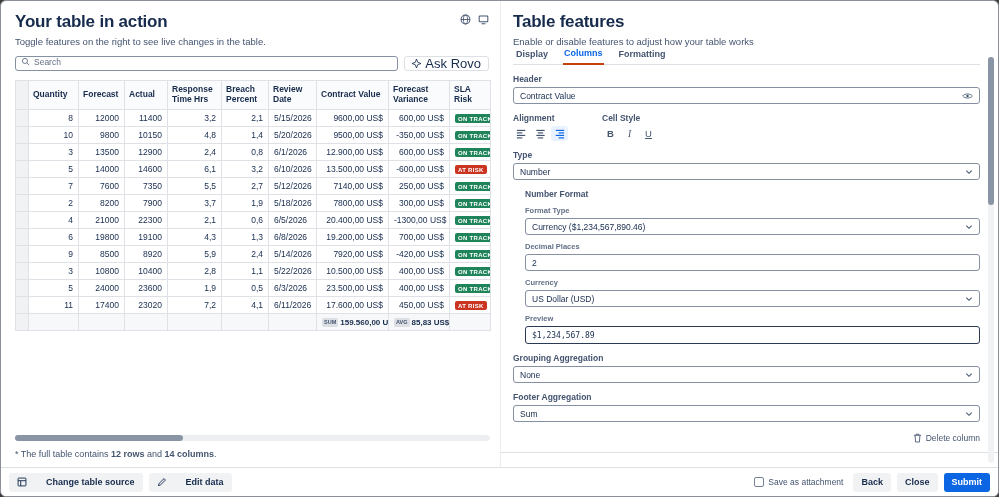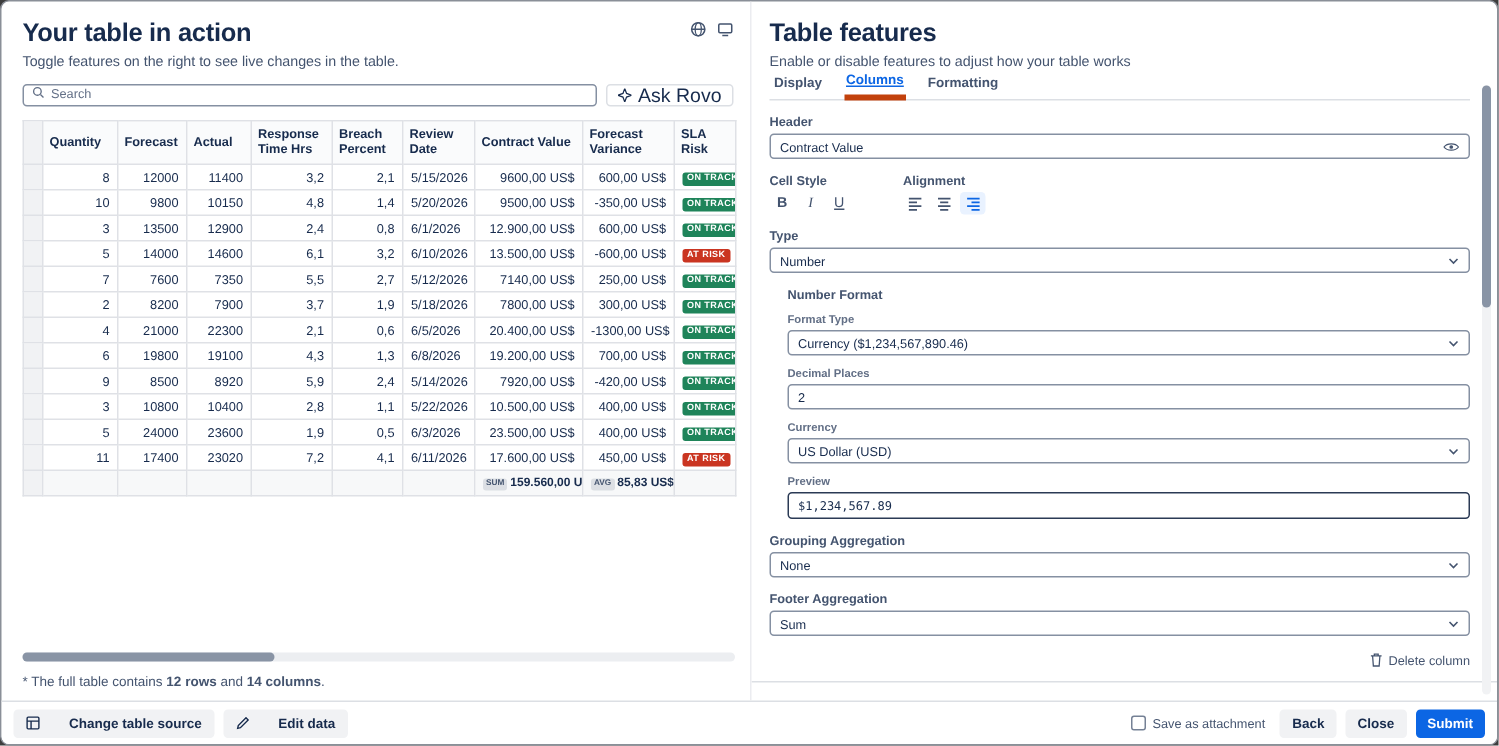--- a/index.html
+++ b/index.html
@@ -38,21 +38,21 @@
 
   .hscrollbar { margin-top: 104px; height: 6px; width: 475px; background: #ECEEF1; border-radius: 3px; position: relative; cursor: pointer; }
   .hscrollbar .thumb { position: absolute; left: 0; top: 0; height: 6px; width: 168px; background: #8994A5; border-radius: 3px; }
   .footnote { margin-top: 8px; font-size: 9px; color: #44546F; white-space: pre-wrap; }
   .footnote b { color: #44546F; }
 
   
   .right-panel { flex: 1; padding: 11px 18px 0 12px; position: relative; overflow: hidden; }
   .tabs { display: flex; gap: 14px; margin-top: 1px; border-bottom: 1px solid #DCDFE4; padding-left: 2px; }
   .tab { font-size: 9px; font-weight: bold; color: #44546F; padding: 0 1px 5px; margin-bottom: -1px; cursor: pointer; background: none; border: none; font-family: inherit; }
-  .tab.active { color: #0C66E4; border-bottom: 4px solid #c2410c; text-decoration: underline; }
+  .tab.active { color: #0C66E4; border-bottom: 2px solid #c2410c; }
 
   .f-label { font-size: 8.5px; font-weight: bold; color: #44546F; margin: 9px 0 3px; }
   .s-label { font-size: 7.5px; font-weight: bold; color: #626F86; margin: 7px 0 3px; }
   .fld { height: 17px; border: 1px solid #8590A2; border-radius: 3px; display: flex; align-items: center; justify-content: space-between; gap: 4px; padding: 0 6px; font-size: 8.5px; background: #fff; color: #172B4D; cursor: pointer; }
   .fld input { border: none; outline: none; flex: 1; font-size: 8.5px; font-family: inherit; color: #172B4D; background: transparent; }
   .fld .chev, .fld .eye { color: #44546F; display: flex; }
   .mono, .mono input { font-family: "DejaVu Sans Mono", monospace; font-size: 8px; }
 
   .style-row { display: flex; gap: 34px; }
   .style-col .f-label { margin-top: 9px; }
@@ -343,28 +343,20 @@
         <input value="Contract Value" style="">
         <span class="eye">
           <svg width="11" height="8" viewBox="0 0 16 10">
               <path d="M1 5 C4 1 12 1 15 5 C12 9 4 9 1 5 Z" fill="none" stroke="currentColor" stroke-width="1.2"></path>
               <circle cx="8" cy="5" r="1.8" fill="currentColor"></circle>
             </svg>
         </span>
       </div>
 
       <div class="style-row">
-        <div class="style-col">
-          <div class="f-label">Cell Style</div>
-          <div class="btn-strip">
-            <button class="icon-btn b">B</button>
-            <button class="icon-btn i">I</button>
-            <button class="icon-btn u">U</button>
-          </div>
-        </div>
         <div class="style-col">
           <div class="f-label">Alignment</div>
           <div class="btn-strip">
             <button class="icon-btn">
               <svg width="11" height="10" viewBox="0 0 13 12">
                   <rect x="1" y="1" width="10" height="1.4" fill="currentColor"></rect>
                   <rect x="1" y="4" width="6.5" height="1.4" fill="currentColor"></rect>
                   <rect x="1" y="7" width="10" height="1.4" fill="currentColor"></rect>
                   <rect x="1" y="10" width="6.5" height="1.4" fill="currentColor"></rect>
                 </svg>
@@ -378,20 +370,28 @@
                 </svg>
             </button>
             <button class="icon-btn selected">
               <svg width="11" height="10" viewBox="0 0 13 12">
                   <rect x="2" y="1" width="10" height="1.4" fill="currentColor"></rect>
                   <rect x="5.5" y="4" width="6.5" height="1.4" fill="currentColor"></rect>
                   <rect x="2" y="7" width="10" height="1.4" fill="currentColor"></rect>
                   <rect x="5.5" y="10" width="6.5" height="1.4" fill="currentColor"></rect>
                 </svg>
             </button>
+          </div>
+        </div>
+        <div class="style-col">
+          <div class="f-label">Cell Style</div>
+          <div class="btn-strip">
+            <button class="icon-btn b">B</button>
+            <button class="icon-btn i">I</button>
+            <button class="icon-btn u">U</button>
           </div>
         </div>
       </div>
 
       <div class="f-label">Type</div>
       <div class="fld">
         <span>Number</span>
         <span class="chev">
             <svg width="8" height="6" viewBox="0 0 12 8">
               <path d="M2 2 L6 6 L10 2" fill="none" stroke="currentColor" stroke-width="1.6"></path>

